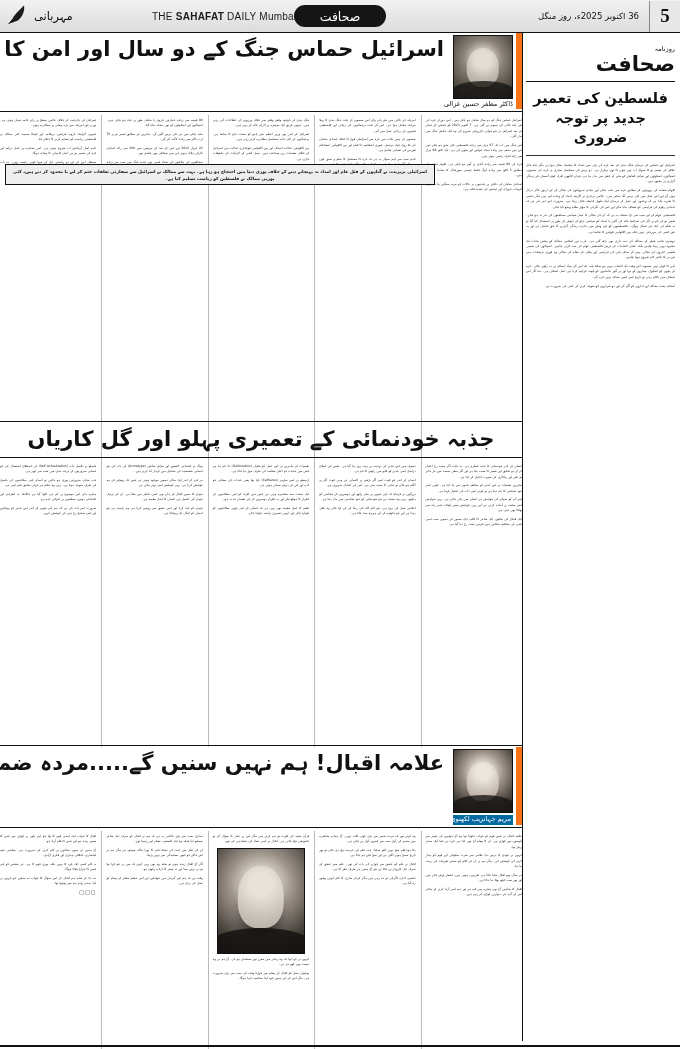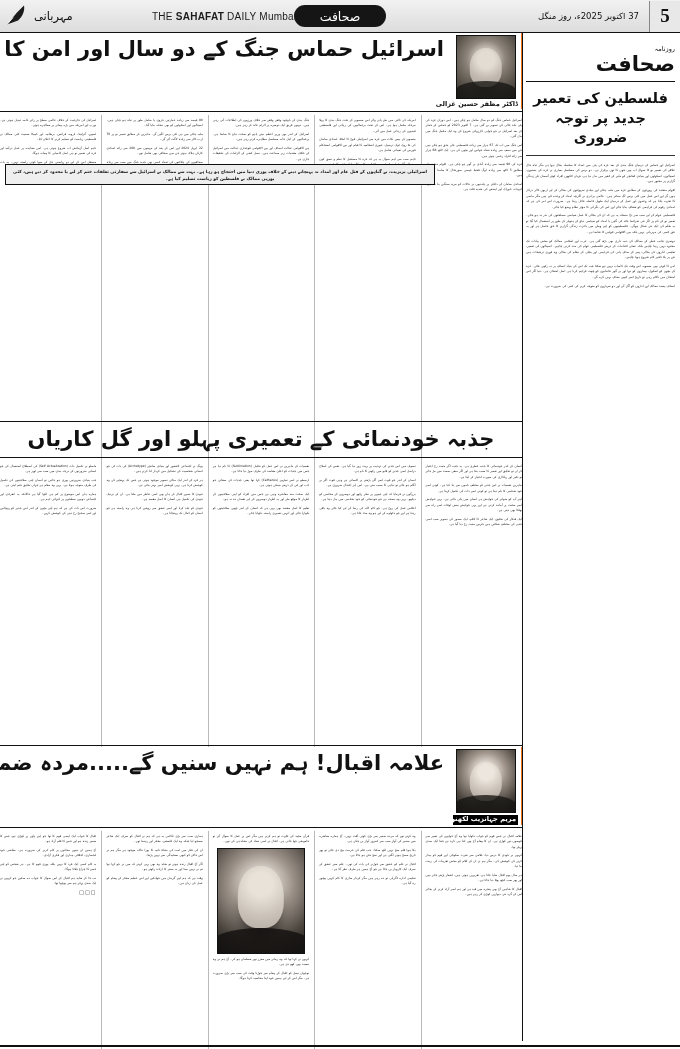--- a/index.html
+++ b/index.html
@@ -176,24 +176,23 @@
     padding: 3px 6px 2px;
     white-space: nowrap;
     overflow: hidden;
   }
 
   
   .byline {
     width: 72px;
     flex: 0 0 72px;
     text-align: center;
-    border-right: 1px solid #f97316;
+    border-right: 6px solid #f97316;
     padding: 2px 3px 0 3px;
     box-sizing: border-box;
-    font-weight: bold;
   }
   .byline .photo {
     width: 58px; height: 62px;
     margin: 0 auto;
     border: 1px solid #111;
     background: #b9b9b9;
     position: relative;
     overflow: hidden;
   }
   .byline .photo.portrait-a { background: radial-gradient(circle at 50% 38%, #d9d2c9 0 18%, #8e857b 40%, #575149 70%, #2e2b27 100%); }
@@ -216,21 +215,21 @@
     border-radius: 52% 52% 0 0;
     background: rgba(22,20,18,0.78);
   }
   .byline .bname {
     font-size: 6.6px;
     margin-top: 2px;
     line-height: 1.2;
     white-space: nowrap;
   }
   .byline .bname.boxed {
-    background: #000000;
+    background: #0369a1;
     color: #fff;
     padding: 1px 2px;
     display: block;
   }
 
   .art-cols {
     display: flex;
     gap: 5px;
     padding-top: 3px;
   }
@@ -295,21 +294,21 @@
     border-top: 2.2px solid #111;
   }
 </style>
 </head>
 <body>
 
 <div id="page">
 
   <div id="masthead">
     <div class="folio-box">5</div>
-    <div class="dateline urdu">37 اکتوبر 2025ء، روز منگل</div>
+    <div class="dateline urdu">36 اکتوبر 2025ء، روز منگل</div>
 
     <div class="logo-chip urdu">صحافت</div>
 
     <div class="eng-title">
       <span>THE </span><b>SAHAFAT</b><span> DAILY Mumbai</span>
     </div>
 
     <div class="section-tag urdu">مہربانی</div>
 
     <svg class="quill" viewBox="0 0 24 24">

